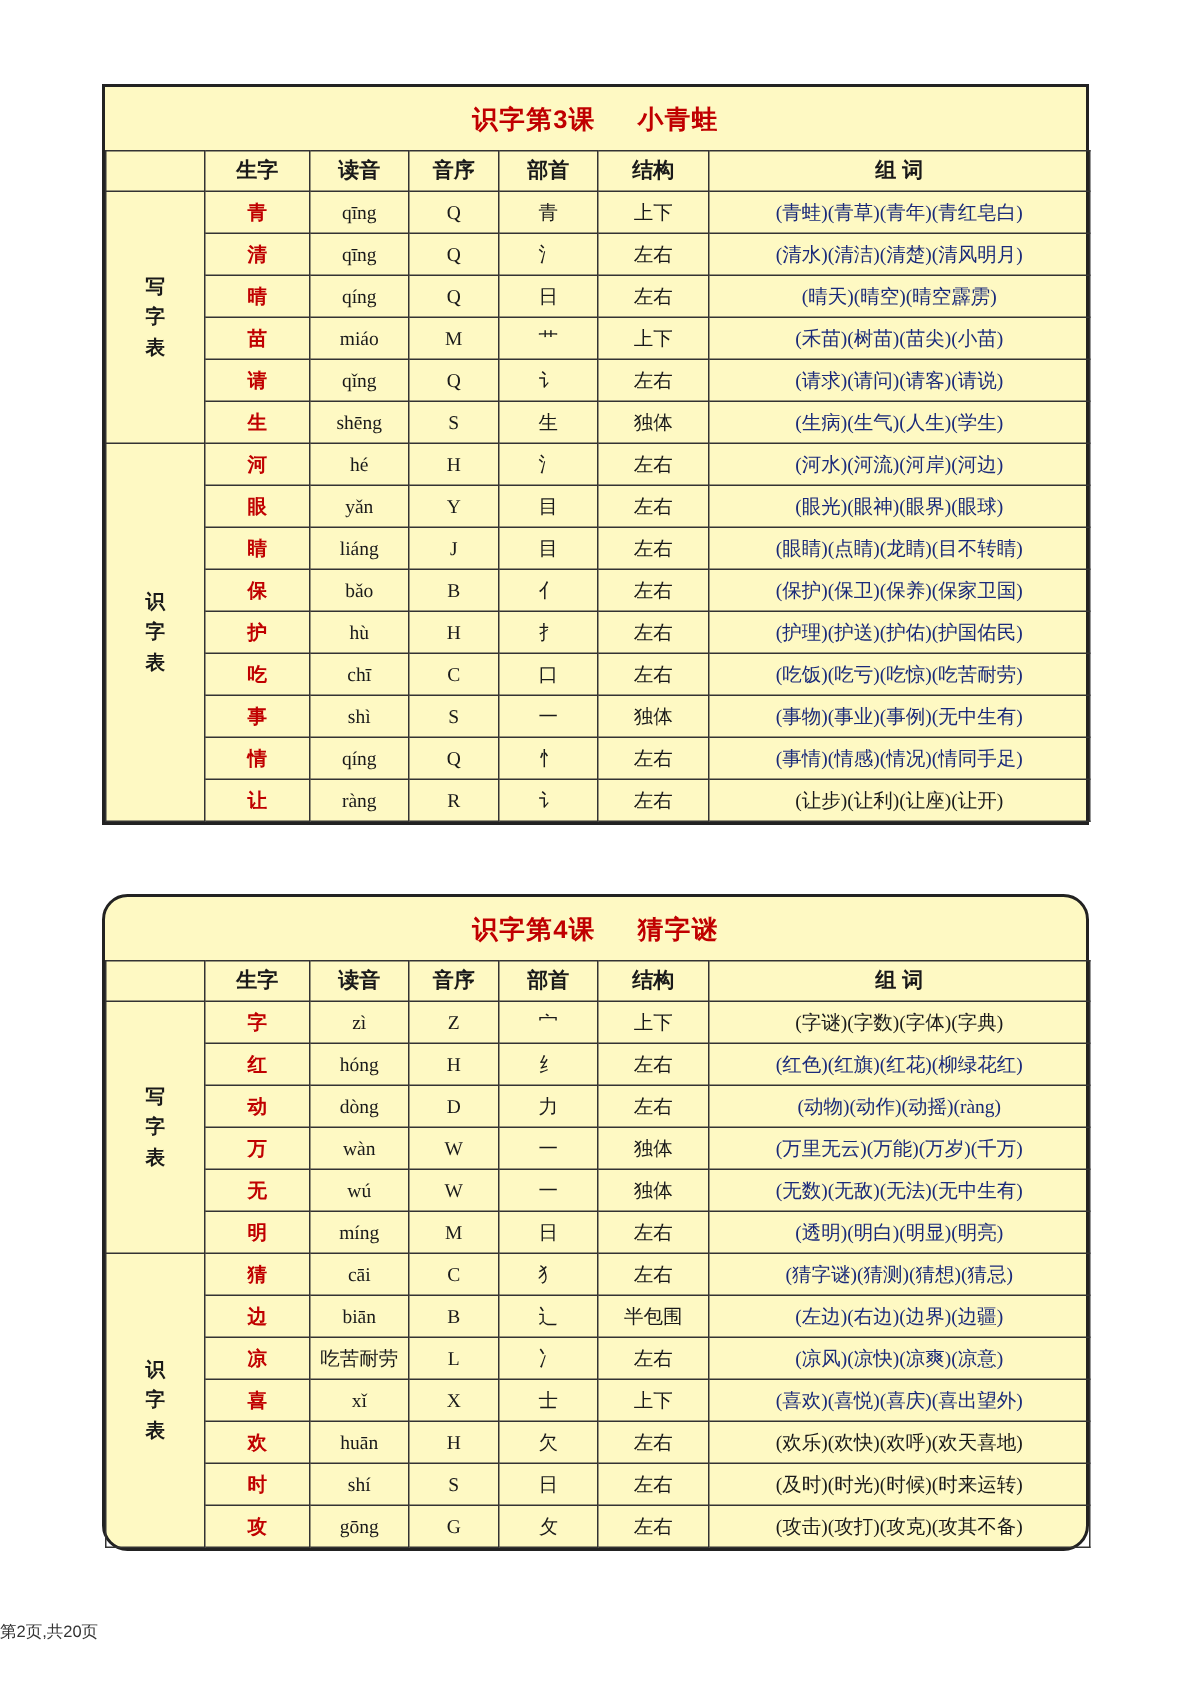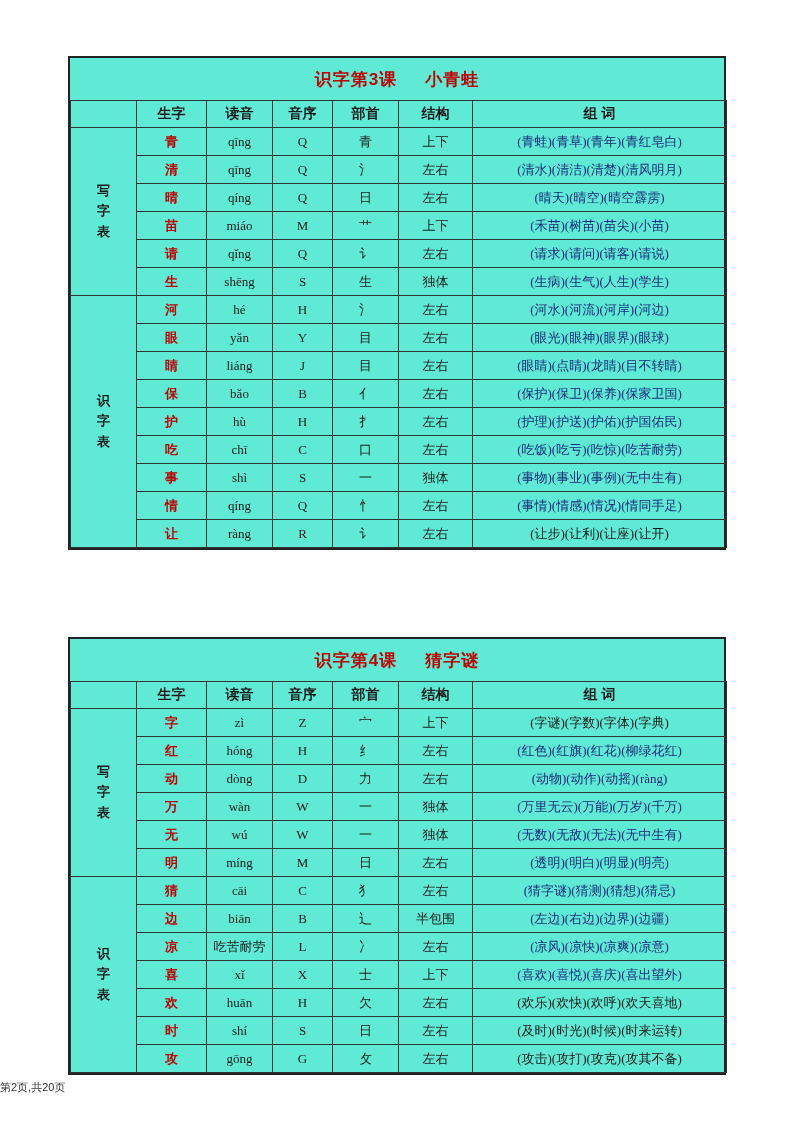--- a/index.html
+++ b/index.html
@@ -20,24 +20,24 @@
     position: relative;
     box-sizing: border-box;
     padding: 0;
   }
   .table-block {
     position: absolute;
     left: 68px;
     width: 658px;
     border: 2px solid #222;
     box-sizing: border-box;
-    background: #5eead4;
+    background: #fef9c3;
   }
   #block-1 { top: 56px; }
-  #block-2 { top: 637px; }
+  #block-2 { top: 596px; border-radius: 17px; }
 
   .block-title {
     text-align: center;
     color: #c00000;
     font-weight: bold;
     font-size: 17px;
     letter-spacing: 1px;
     padding: 10px 0 9px 0;
     font-family: "Liberation Sans", sans-serif;
   }

